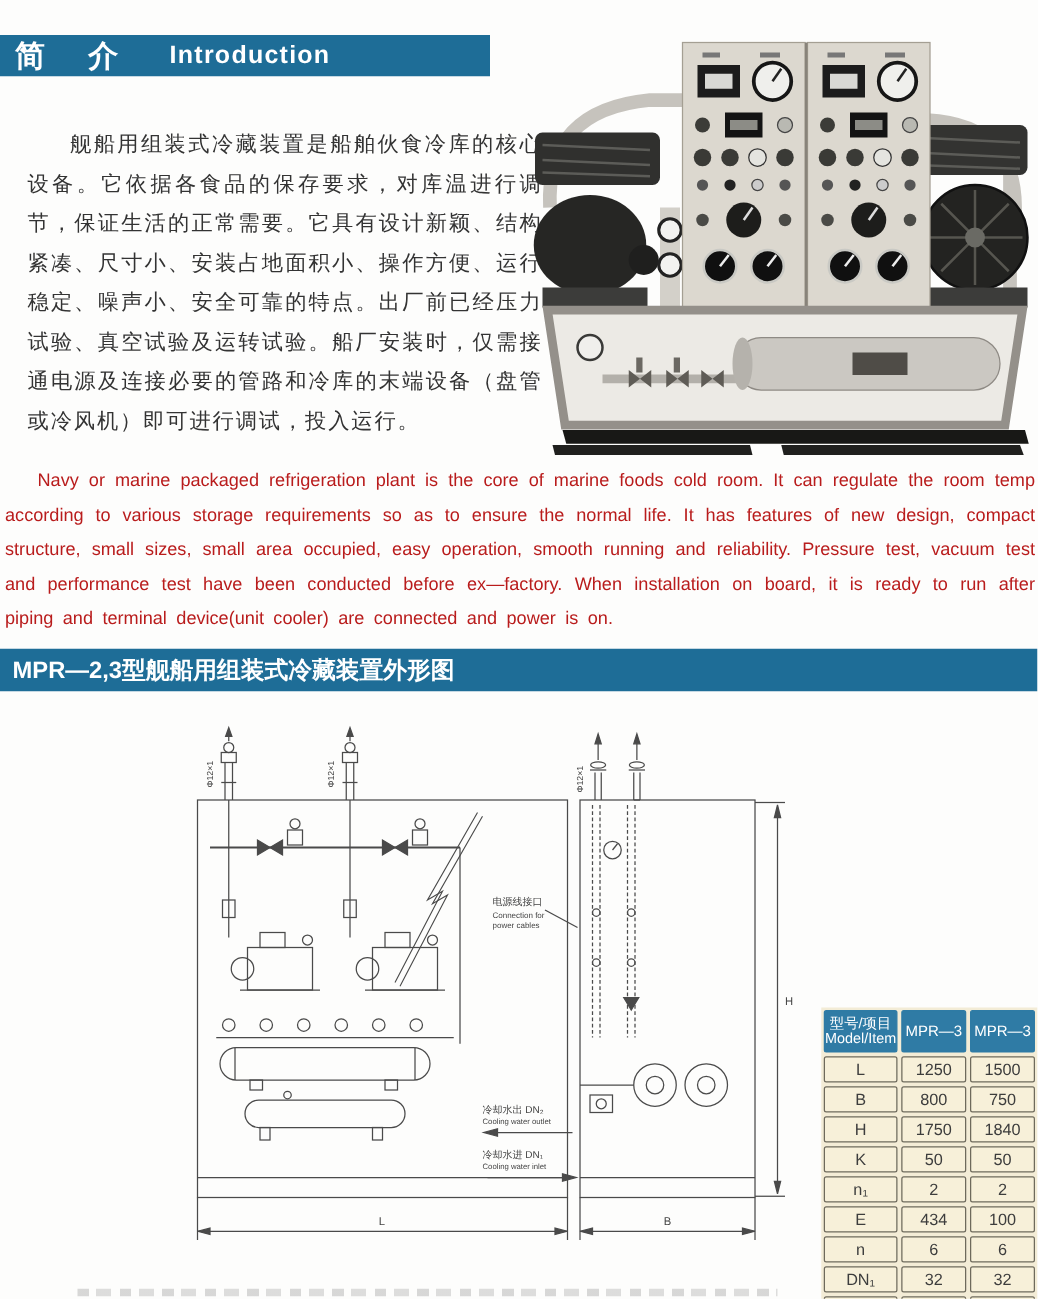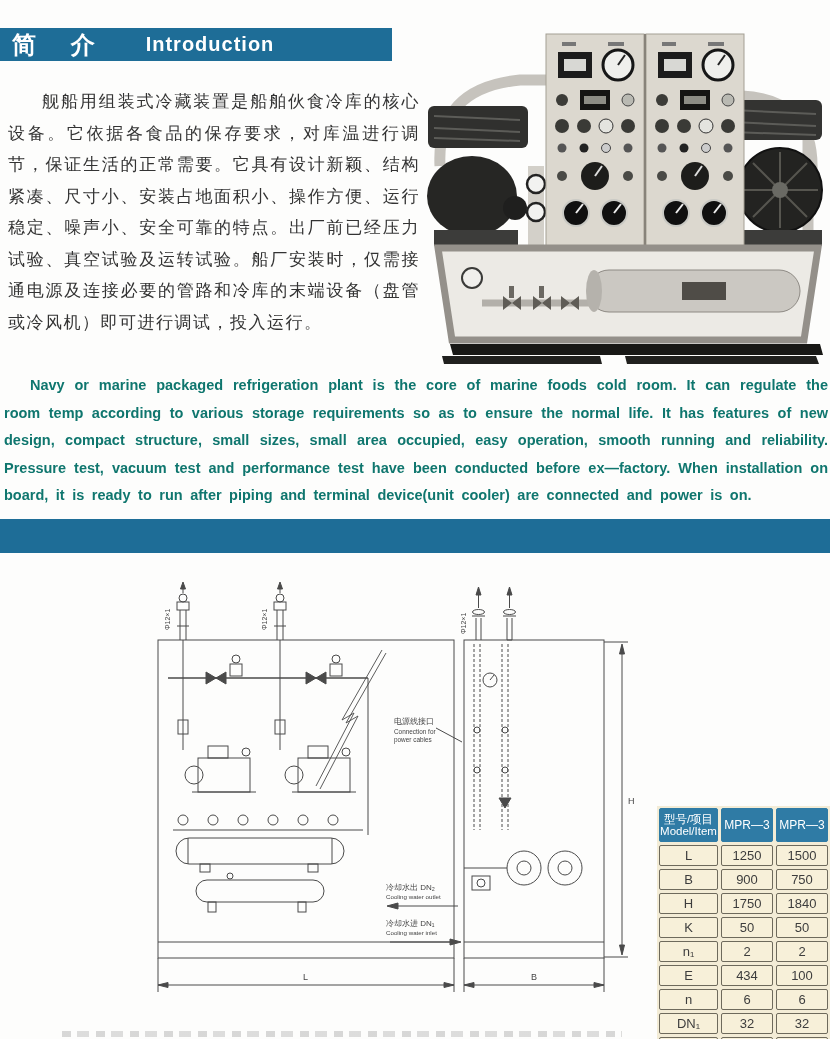--- a/index.html
+++ b/index.html
@@ -3,37 +3,36 @@
 <meta charset="utf-8">
 <style>
   html,body{margin:0;padding:0;}
   body{
     width:830px;height:1039px;position:relative;overflow:hidden;
     background:#fdfdfc;font-family:"Liberation Sans",sans-serif;
   }
   .hdr-bar{
     position:absolute;background:#1e6d97;color:#fff;display:flex;align-items:center;
     box-sizing:border-box;
-    gap:10px;
   }
   #intro-bar{left:0;top:28px;width:392px;height:33px;padding-left:12px;}
   #intro-bar .zh{font-size:24px;font-weight:bold;letter-spacing:14px;}
   #intro-bar .en{font-size:20px;font-weight:bold;margin-left:27px;letter-spacing:1px;}
   #section-bar{left:0;top:519px;width:830px;height:34px;padding-left:10px;}
   #section-bar .zh{font-size:19px;font-weight:bold;}
   #section-bar .en{font-size:18px;font-weight:bold;margin-left:28px;word-spacing:4px;}
   #intro-zh{
     position:absolute;left:6px;top:84px;width:412px;
     font-size:17px;line-height:31.5px;letter-spacing:1.5px;color:#333;
-    text-align:justify;text-indent:2em;margin:2px;
+    text-align:justify;text-indent:2em;margin:16px;
   }
   #intro-en{
     position:absolute;left:4px;top:372px;width:824px;
-    font-size:14.5px;line-height:27.5px;color:#0f766e;word-spacing:3.5px;
-    text-align:justify;text-indent:26px;margin:0;font-weight:bold;
+    font-size:14.5px;line-height:27.5px;color:#b91c1c;word-spacing:3.5px;
+    text-align:justify;text-indent:26px;margin:0;
   }
   #photo{position:absolute;left:420px;top:8px;}
   #diagram{position:absolute;left:128px;top:580px;}
   #diagram text{font-family:"Liberation Sans",sans-serif;fill:#444;}
   .spec-table{
     position:absolute;left:657px;top:806px;width:173px;
     background:#f3ecd6;padding:2px;box-sizing:border-box;
     display:grid;grid-template-columns:59px 1fr 1fr;gap:3px;
   }
   .spec-table .cell{
@@ -191,20 +190,21 @@
   <g>
     <polygon points="30,336 400,336 403,347 33,347" fill="#181816"></polygon>
     <polygon points="22,348 180,348 182,356 24,356" fill="#20201e"></polygon>
     <polygon points="205,348 396,348 399,356 207,356" fill="#20201e"></polygon>
   </g>
 </svg>
 
 <p id="intro-en">Navy or marine packaged refrigeration plant is the core of marine foods cold room. It can regulate the room temp according to various storage requirements so as to ensure the normal life. It has features of new design, compact structure, small sizes, small area occupied, easy operation, smooth running and reliability. Pressure test, vacuum test and performance test have been conducted before ex—factory. When installation on board, it is ready to run after piping and terminal device(unit cooler) are connected and power is on.</p>
 
 <div class="hdr-bar" id="section-bar">
+  <span class="zh">MPR—2,3型舰船用组装式冷藏装置外形图</span>
 </div>
 
 <svg id="diagram" width="532" height="448" viewBox="0 0 532 448">
   <g stroke="#4a4a4a" stroke-width="1" fill="none">
 
     <g>
       <rect x="30" y="60" width="296" height="318"></rect>
       <line x1="30" y1="362" x2="326" y2="362"></line>
 
       <g>
@@ -384,21 +384,21 @@
     <span>Model/Item</span>
   </div>
   <div class="cell head">MPR—3</div>
   <div class="cell head">MPR—3</div>
 
   <div class="cell">L</div>
   <div class="cell">1250</div>
   <div class="cell">1500</div>
 
   <div class="cell">B</div>
-  <div class="cell">900</div>
+  <div class="cell">800</div>
   <div class="cell">750</div>
 
   <div class="cell">H</div>
   <div class="cell">1750</div>
   <div class="cell">1840</div>
 
   <div class="cell">K</div>
   <div class="cell">50</div>
   <div class="cell">50</div>
 

